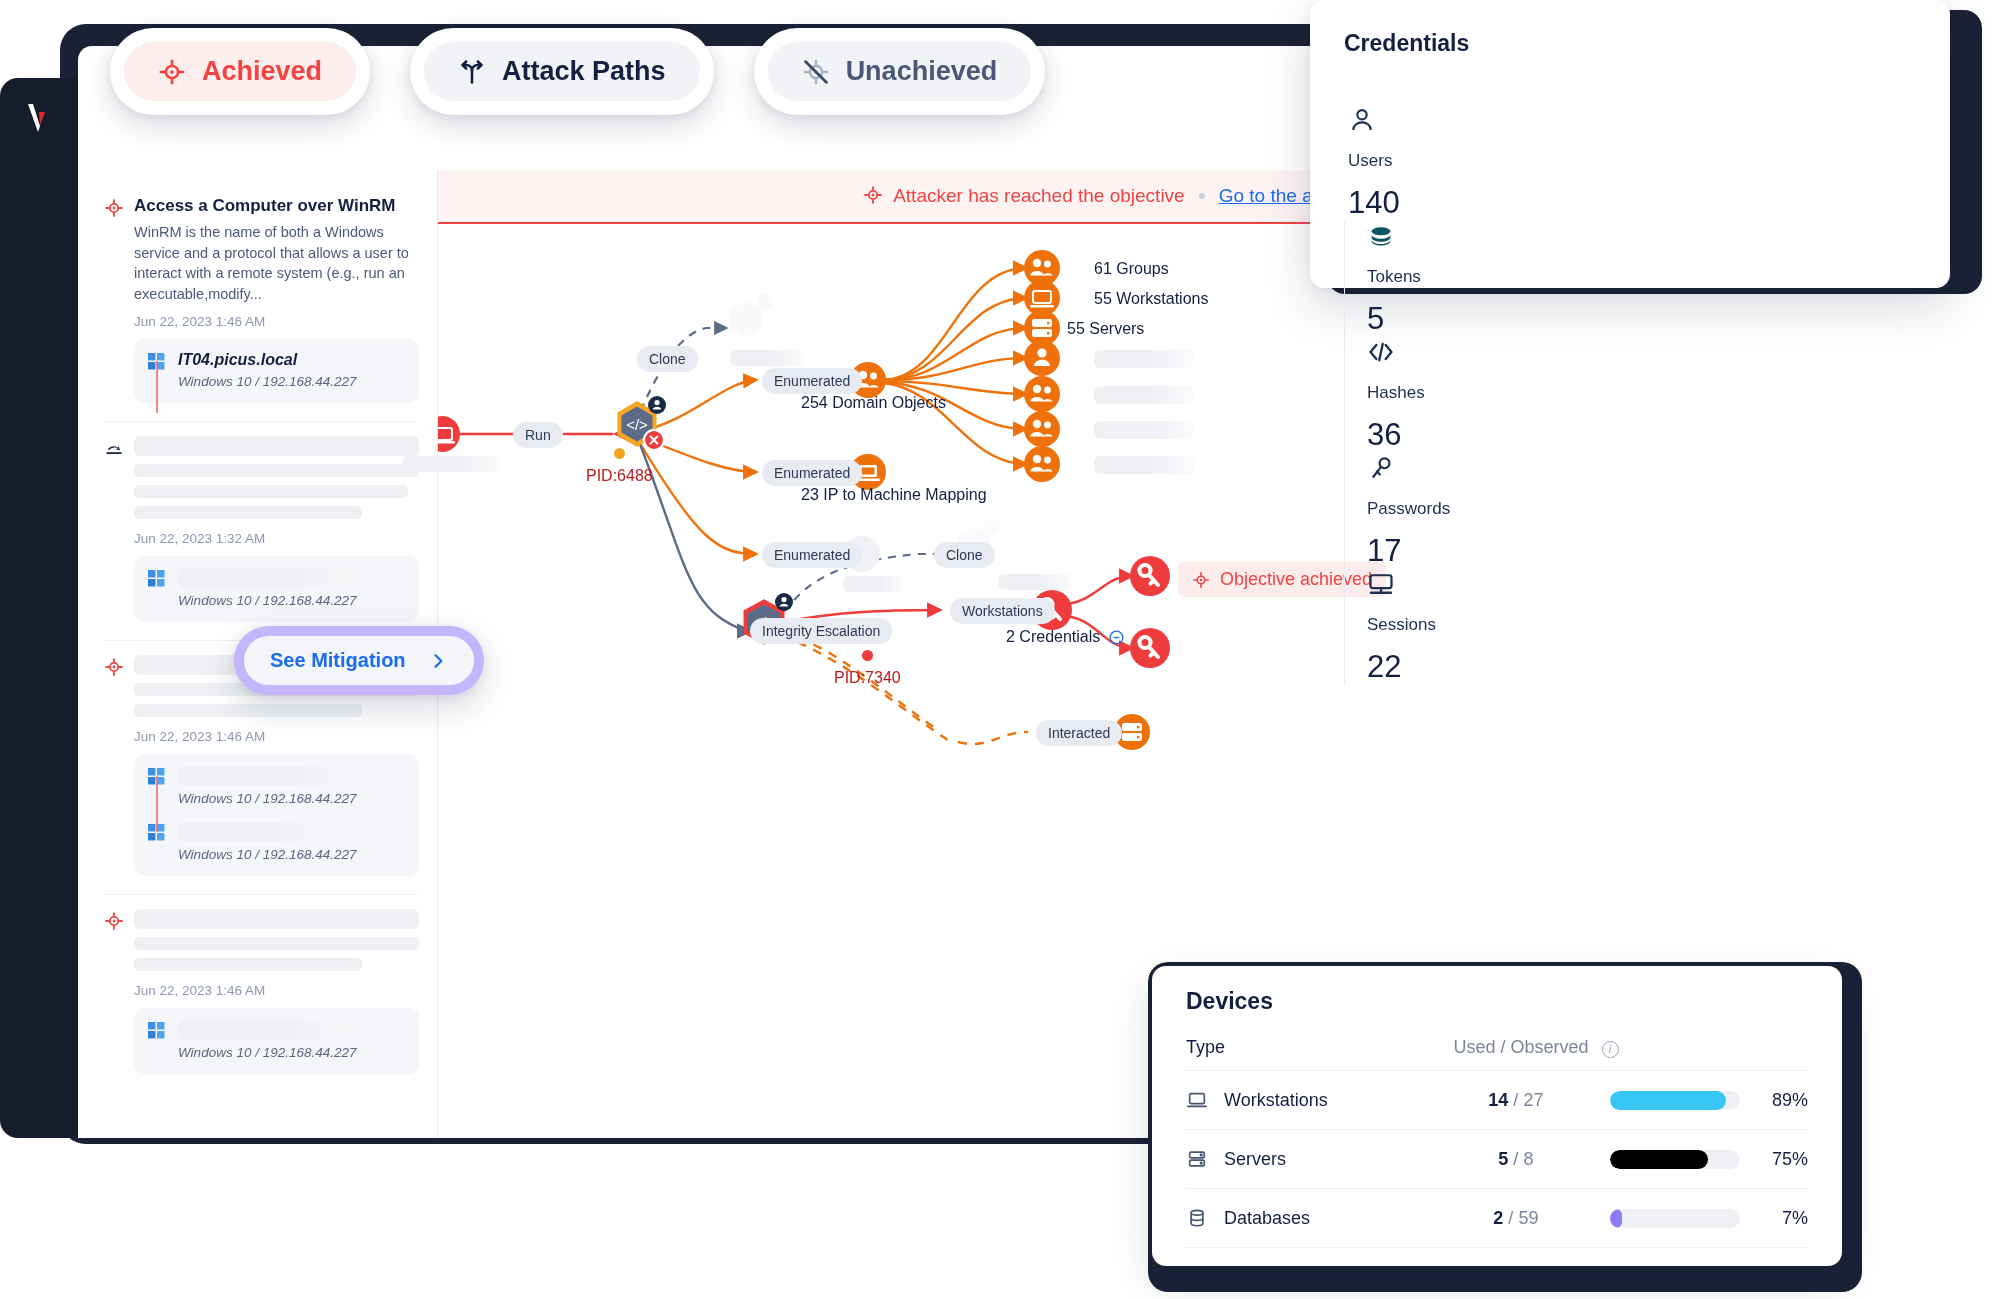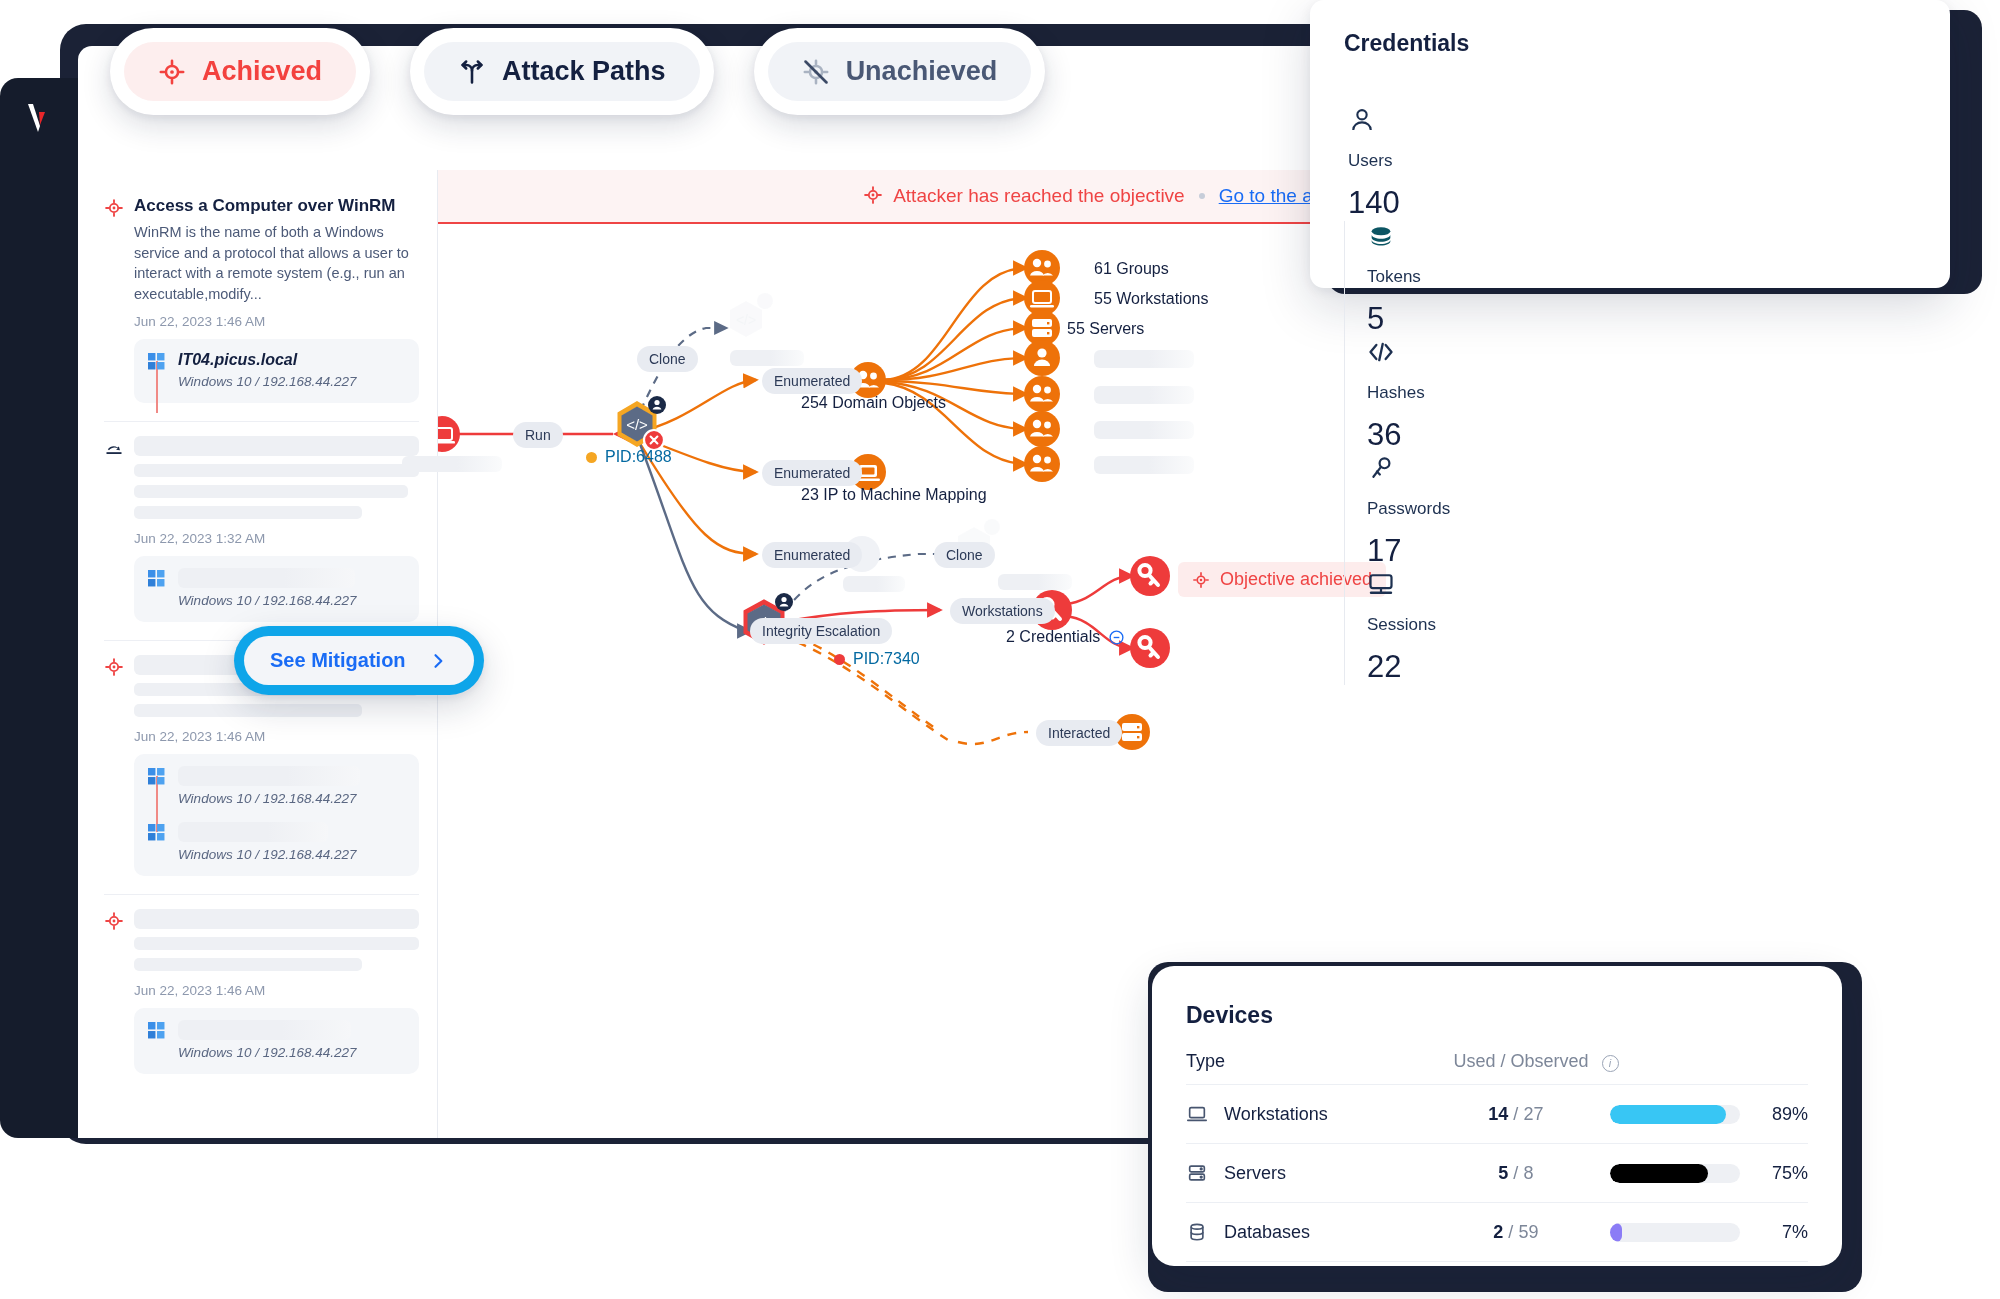--- a/index.html
+++ b/index.html
@@ -74,21 +74,21 @@
   .host-connector { position: absolute; left: 22px; width: 2px; background: #f08a86; }
   .skel { background: #eef0f4; border-radius: 5px; height: 13px; }
   .skel.t { height: 20px; border-radius: 6px; }
   .skel.s1 { width: 100%; } .skel.s2 { width: 96%; } .skel.s3 { width: 80%; }
   .skel-gap { margin-top: 8px; }
   .skel-fadebox { background: linear-gradient(90deg,#eef0f4 0%, #eef0f4 60%, #f6f7f9 100%); }
 
   
   .mitig-wrap {
     position: absolute; left: 234px; top: 626px; z-index: 45;
-    background: #0ea5e9; border-radius: 40px; padding: 10px;
+    background: #c4b5fd; border-radius: 40px; padding: 10px;
     box-shadow: 0 12px 34px rgba(20,30,60,.17), 0 2px 8px rgba(20,30,60,.08);
   }
   .mitig {
     display: flex; align-items: center; gap: 22px;
     background: #f3f5f9; border-radius: 34px; padding: 13px 26px;
     color: #1a6cf5; font-weight: bold; font-size: 20px; white-space: nowrap;
   }
 
   
   .graph-area { position: absolute; left: 438px; top: 170px; width: 1340px; height: 968px; background: #fff; }
@@ -103,21 +103,21 @@
   .banner .lnk { color: #1a6cf5; }
 
   svg.canvas { position: absolute; left: 0; top: 0; width: 1340px; height: 968px; }
 
   
   .nlabel { position: absolute; font-size: 16px; color: #142040; white-space: nowrap; }
   .elabel {
     position: absolute; background: #e8ebf1; color: #2c3a57;
     border-radius: 14px; padding: 5px 12px; font-size: 14px; white-space: nowrap;
   }
-  .pid { position: absolute; font-size: 16px; color: #0369a1; display: flex; align-items: center; gap: 8px; white-space: nowrap; }
+  .pid { position: absolute; font-size: 16px; color: #b91c1c; display: flex; align-items: center; gap: 8px; white-space: nowrap; flex-direction: column; }
   .pid i { width: 11px; height: 11px; border-radius: 50%; display: inline-block; }
   .objbadge {
     position: absolute; background: #fdecec; color: #ef4444; border-radius: 6px;
     padding: 7px 14px; font-size: 18px; display: flex; align-items: center; gap: 10px; white-space: nowrap;
   }
   .ghost-skel { position: absolute; background: #f0f2f6; border-radius: 6px; }
   .ghost-skel.fade { background: linear-gradient(90deg,#eef0f4 0%,#eef0f4 55%,#fafbfc 100%); }
 
   
   .cred-shadow {
@@ -138,23 +138,23 @@
   .cred-lbl { font-size: 17px; color: #1d3050; margin-bottom: 14px; }
   .cred-val { font-size: 31px; color: #142040; }
 
   
   .dev-frame {
     position: absolute; left: 1148px; top: 962px; width: 714px; height: 330px;
     background: #1b2236; border-radius: 20px;
   }
   .dev-card {
     position: absolute; left: 1152px; top: 966px; width: 690px; height: 300px;
-    background: #fff; border-radius: 22px;
+    background: #fff; border-radius: 14px;
     box-shadow: 0 16px 44px rgba(20,30,60,.16);
-    padding: 36px 34px;
+    padding: 22px 34px;
   }
   .dev-title { font-size: 23px; font-weight: bold; color: #142040; margin-bottom: 22px; }
   .dev-head { display: flex; align-items: center; font-size: 17px; color: #56627c; padding-bottom: 12px; border-bottom: 1px solid #eceff4; }
   .dev-row { display: flex; align-items: center; padding: 18px 0; border-bottom: 1px solid #eceff4; }
   .c-type { width: 250px; display: flex; align-items: center; gap: 16px; font-size: 18px; color: #142040; }
   .c-used { width: 200px; text-align: center; font-size: 18px; color: #7d8799; }
   .c-used b { color: #142040; }
   .c-bar { flex: 1; }
   .c-pct { width: 72px; text-align: right; font-size: 18px; color: #142040; }
   .bar-bg { width: 130px; height: 19px; border-radius: 10px; background: #eef0f4; overflow: hidden; }

